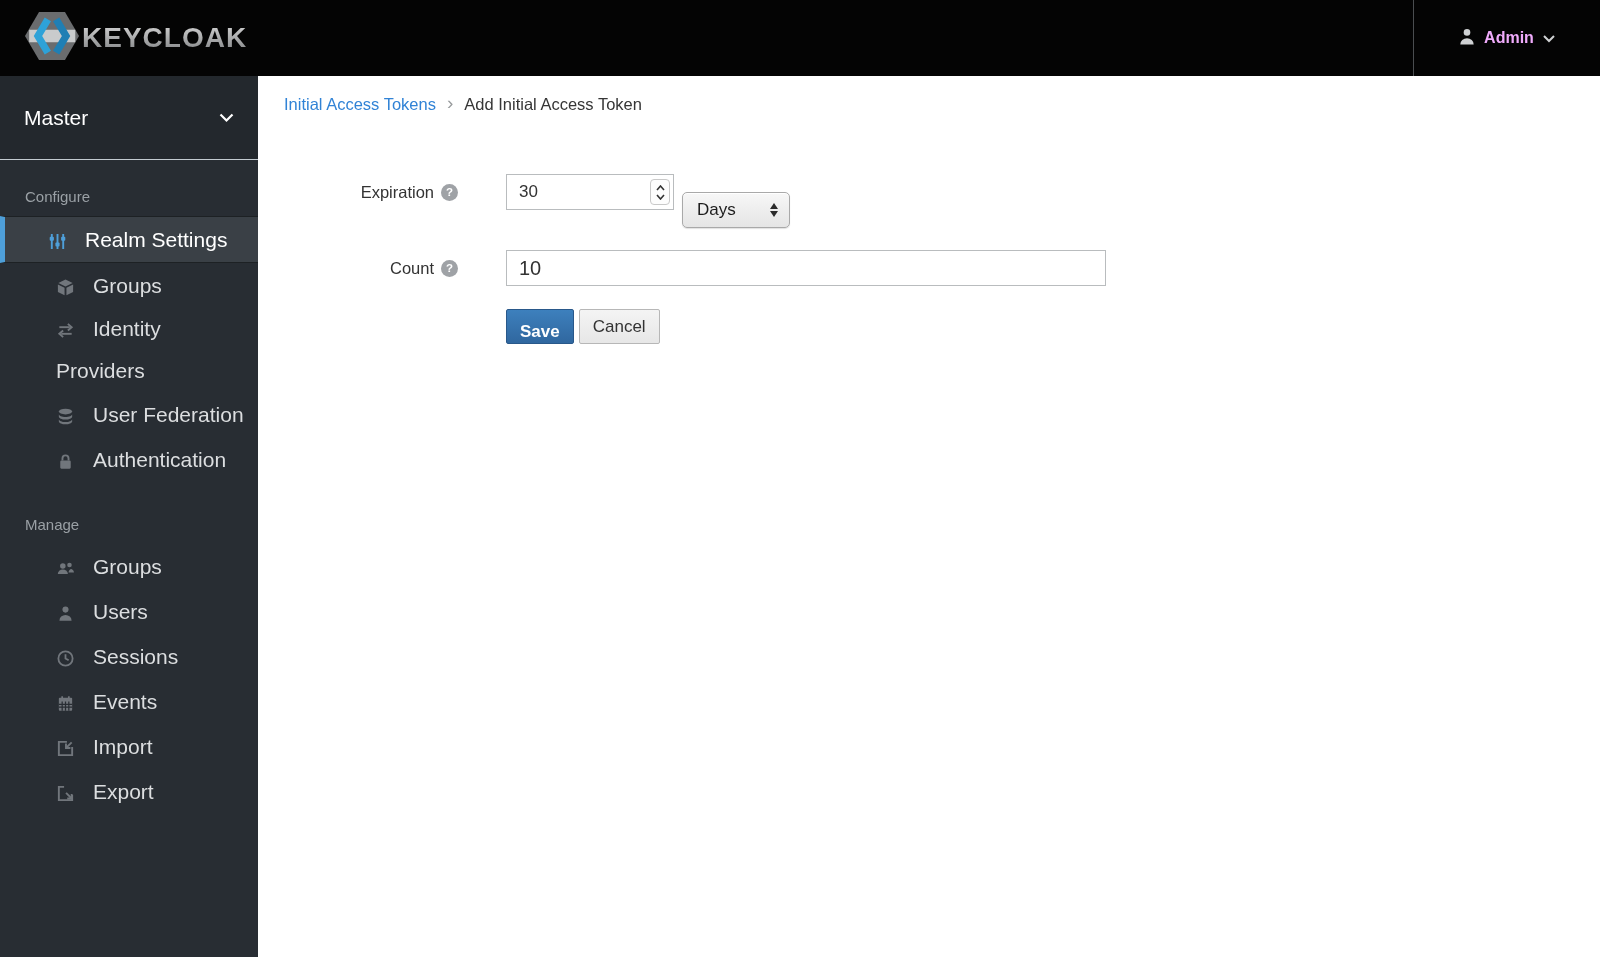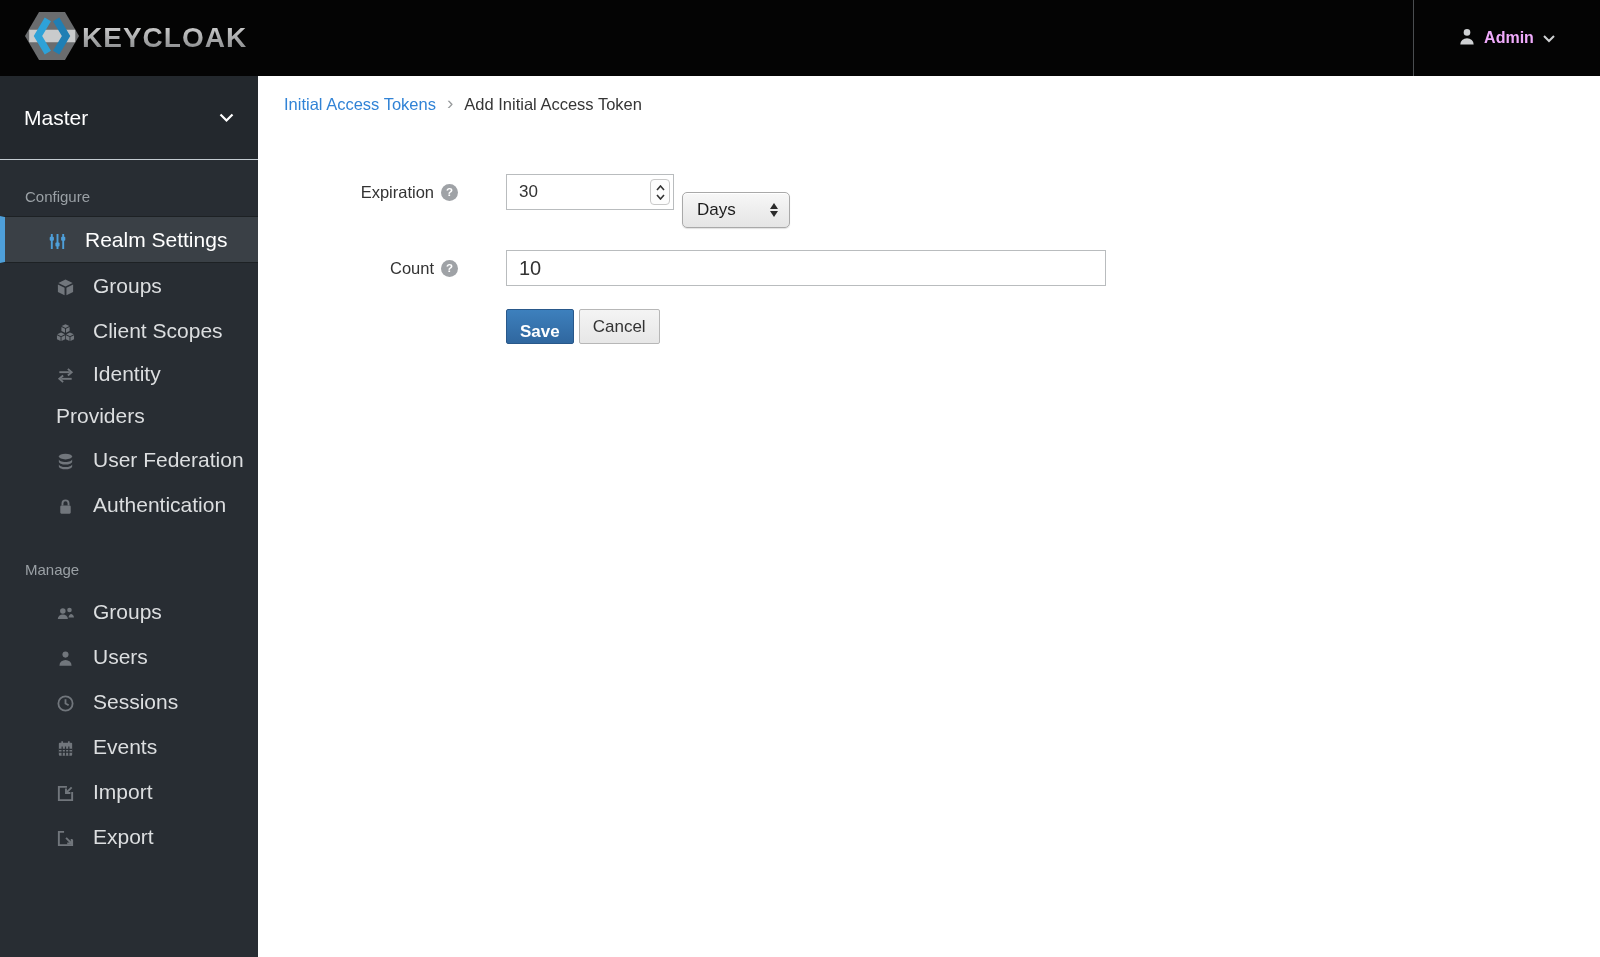--- a/index.html
+++ b/index.html
@@ -144,34 +144,20 @@
   <a class="nav-item">
     <svg class="nav-icon" width="19" height="19" viewBox="0 0 20 20">
       <g fill="#71767c">
         <polygon points="10,1.5 17.5,5.2 10,8.9 2.5,5.2"></polygon>
         <polygon points="2,6.8 9,10.3 9,18.2 2,14.7"></polygon>
         <polygon points="18,6.8 11,10.3 11,18.2 18,14.7"></polygon>
       </g>
     </svg><span>Groups</span>
   </a>
 
-  <a class="nav-item">
-    <svg class="nav-icon" width="19" height="19" viewBox="0 0 20 20">
-      <defs>
-          <g id="kcube" fill="#71767c">
-        <polygon points="10,1.2 14,3.2 10,5.2 6,3.2"></polygon>
-        <polygon points="5.7,4.1 9.5,6 9.5,10.2 5.7,8.3"></polygon>
-        <polygon points="14.3,4.1 10.5,6 10.5,10.2 14.3,8.3"></polygon>
-      </g>
-        </defs>
-      <use href="#kcube"></use>
-      <use href="#kcube" transform="translate(-4.7,8.7)"></use>
-      <use href="#kcube" transform="translate(4.7,8.7)"></use>
-    </svg><span>Client Scopes</span>
-  </a>
 
 
   <a class="nav-item two-line">
     <svg class="nav-icon" width="19" height="19" viewBox="0 0 20 20">
       <g stroke="#71767c" stroke-width="2" fill="none">
         <path d="M3.5 6.5 H14.5"></path>
           <path d="M12.5 3 L16.5 6.5 L12.5 10"></path>
         <path d="M16.5 13.5 H5.5"></path>
           <path d="M7.5 10 L3.5 13.5 L7.5 17"></path>
       </g>

